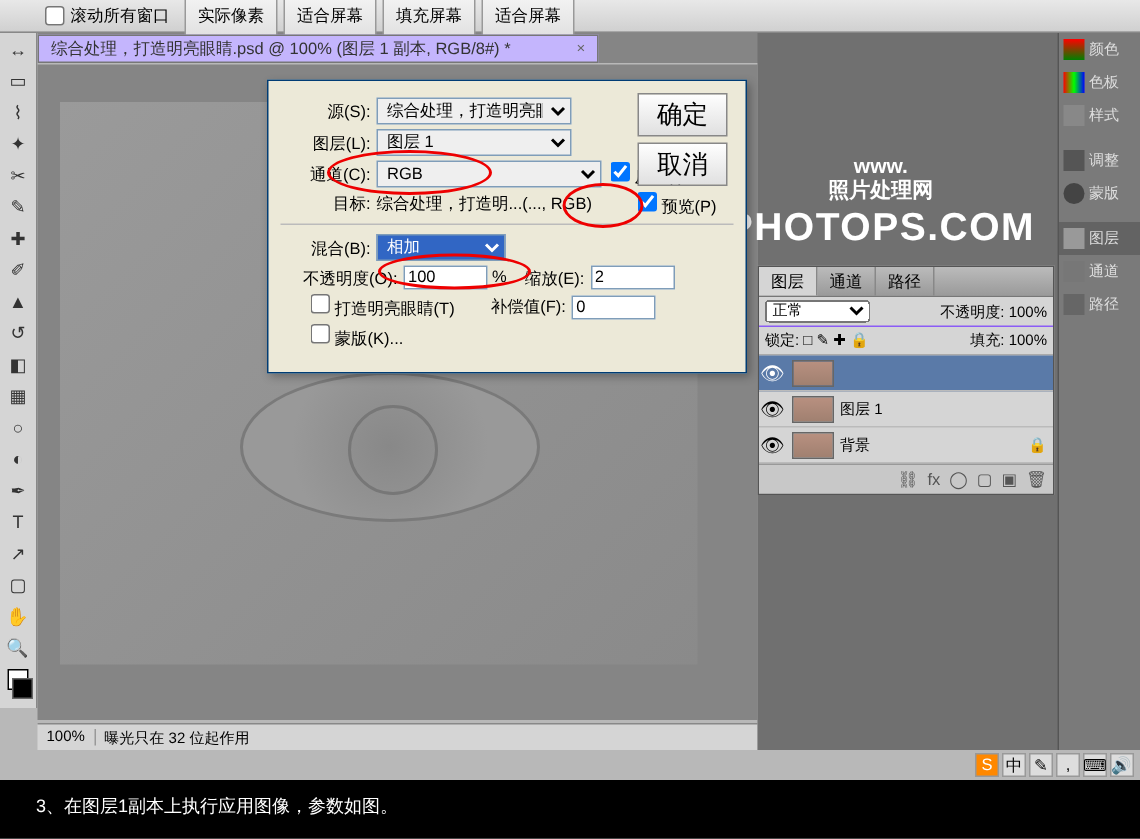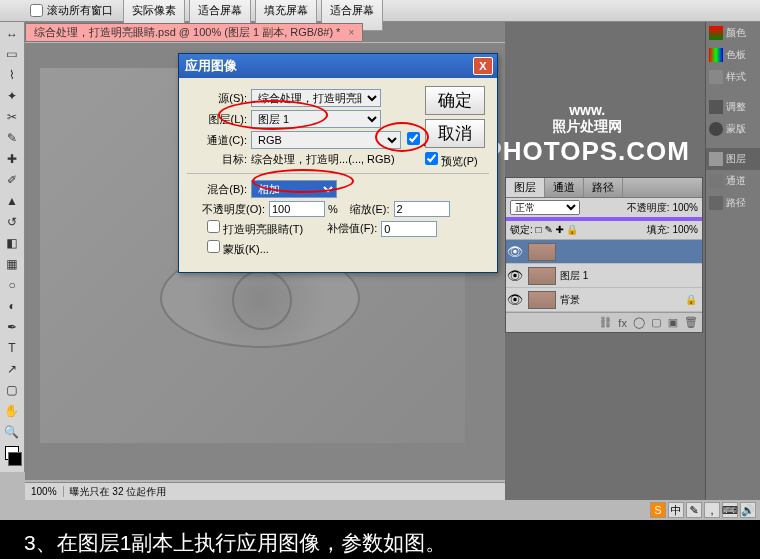--- a/index.html
+++ b/index.html
@@ -3,21 +3,21 @@
 <meta charset="utf-8">
 <style>
 * { margin: 0; padding: 0; box-sizing: border-box; font-family: "Microsoft YaHei", SimSun, sans-serif; }
 body { background: #000; width: 760px; height: 559px; position: relative; overflow: hidden; }
 .app { position: absolute; top: 0; left: 0; width: 760px; height: 520px; background: #b8b8b8; }
 .topbar { height: 22px; background: linear-gradient(#e8e8e8,#d0d0d0); border-bottom: 1px solid #888; display: flex; align-items: center; font-size: 11px; }
 .topbar .chk { margin: 0 4px 0 30px; }
 .topbar .lbl { margin-right: 8px; }
 .topbar .btn { background: linear-gradient(#f8f8f8,#ddd); border: 1px solid #999; padding: 12px 8px; margin: 0 2px; font-size: 11px; text-align: right; }
 .tabbar { height: 20px; background: #858585; display: flex; align-items: center; padding-left: 25px; font-size: 11px; }
-.tabbar .tab { background: #fca5a5; border: 1px solid #777; padding: 1px 8px; color: #333; display: flex; align-items: center; }
+.tabbar .tab { background: #c4b5fd; border: 1px solid #777; padding: 1px 8px; color: #333; display: flex; align-items: center; gap: 36px; }
 .tabbar .tab .x { margin-left: 8px; color: #666; font-size: 10px; }
 .toolbox { position: absolute; left: 0; top: 22px; width: 25px; height: 450px; background: #d5d5d5; border-right: 1px solid #888; }
 .toolbox .tool { width: 22px; height: 20px; margin: 1px auto; display: flex; align-items: center; justify-content: center; font-size: 12px; color: #333; }
 .toolbox .sw { margin-top: 4px; }
 .toolbox .fg { width: 14px; height: 14px; background: #fff; border: 1px solid #000; margin: 2px auto 0; }
 .toolbox .bg { width: 14px; height: 14px; background: #000; border: 1px solid #666; margin: -8px auto 0 8px; }
 .canvas-area { position: absolute; left: 25px; top: 43px; right: 255px; bottom: 40px; background: #858585; }
 .canvas { position: absolute; left: 15px; top: 25px; width: 425px; height: 375px; background: linear-gradient(135deg,#9a9a9a,#8a8a8a); overflow: hidden; }
 .eye { position: absolute; top: 180px; left: 120px; width: 200px; height: 100px; border: 2px solid #7a7a7a; border-radius: 50%; background: radial-gradient(circle at 50% 50%, #888 0%, #999 60%); }
 .pupil { position: absolute; top: 20px; left: 70px; width: 60px; height: 60px; border: 2px solid #777; border-radius: 50%; }
@@ -28,21 +28,21 @@
 .mini-col { position: absolute; right: 0; top: 0; width: 55px; bottom: 0; background: #7a7a7a; border-left: 1px solid #555; }
 .mini-item { display: flex; align-items: center; padding: 4px 3px; font-size: 10px; color: #ddd; }
 .mini-item.sel { background: #636363; }
 .mini-item .mi { width: 14px; height: 14px; margin-right: 3px; display: inline-block; }
 .watermark { position: absolute; right: 70px; top: 80px; color: #fff; font-weight: bold; font-size: 14px; text-align: center; }
 .watermark .big { font-size: 26px; letter-spacing: 1px; }
 .layers-panel { position: absolute; left: 0; top: 155px; width: 198px; background: #d5d5d5; border: 1px solid #555; font-size: 11px; }
 .layers-panel .phead { background: linear-gradient(#bbb,#9a9a9a); display: flex; border-bottom: 1px solid #777; }
 .layers-panel .ptab { padding: 2px 8px; border-right: 1px solid #888; }
 .layers-panel .ptab.active { background: #d5d5d5; }
-.layers-panel .prow { display: flex; align-items: center; padding: 2px 4px; border-bottom: 4px solid #8b5cf6; }
+.layers-panel .prow { display: flex; align-items: center; padding: 2px 4px; border-bottom: 1px solid #8b5cf6; }
 .layers-panel select, .layers-panel input { font-size: 10px; }
 .layers-panel .blend { width: 70px; }
 .layers-panel .opac { margin-left: auto; font-size: 10px; }
 .layers-panel .locks { padding: 2px 4px; font-size: 10px; border-bottom: 1px solid #aaa; }
 .layer-row { display: flex; align-items: center; height: 24px; border-bottom: 1px solid #bbb; }
 .layer-row.sel { background: #5a7aa8; color: #fff; }
 .layer-row .vis { width: 18px; text-align: center; font-size: 13px; }
 .layer-row .thumb { width: 28px; height: 18px; background: linear-gradient(#b89080,#a08070); border: 1px solid #666; margin: 0 4px; }
 .layer-row .lname { flex: 1; font-size: 10px; }
 .layer-row .lock { margin-right: 4px; font-size: 10px; }
@@ -60,21 +60,21 @@
 .chan-sel { width: 150px; }
 .blend-sel { width: 86px; }
 .num { width: 56px; }
 .hr { border-top: 1px solid #bbb; margin: 6px 0; }
 .dlg-btns { position: absolute; right: 10px; top: 8px; width: 62px; }
 .dlg-btn { display: block; width: 60px; margin-bottom: 4px; padding: 2px 0; background: linear-gradient(#fefefe,#e0e0e0); border: 1px solid #888; font-size: 17px; }
 .circle-a { position: absolute; border: 2px solid #e00; border-radius: 50%; pointer-events: none; }
 .c1 { left: 218px; top: 100px; width: 110px; height: 30px; }
 .c2 { left: 375px; top: 122px; width: 54px; height: 30px; }
 .c3 { left: 252px; top: 169px; width: 102px; height: 24px; }
-.caption { position: absolute; bottom: 0; left: 0; width: 760px; height: 38px; background: #000; color: #fff; font-size: 21px; padding: 8px 24px; }
+.caption { position: absolute; bottom: 0; left: 0; width: 760px; height: 38px; background: #000; color: #fff; font-size: 12px; padding: 8px 24px; }
 .tray { position: absolute; right: 4px; bottom: 2px; display: flex; gap: 2px; align-items: center; }
 .tray span { width: 16px; height: 16px; display: inline-flex; align-items: center; justify-content: center; font-size: 11px; background: #ddd; border: 1px solid #999; }
 </style>
 </head>
 <body>
 
 <div class="app">
 
   <div class="topbar">
     <input type="checkbox" class="chk" style="">
@@ -220,24 +220,20 @@
     <span style="background:#f80;color:#fff">S</span>
     <span>中</span>
     <span>✎</span>
     <span>,</span>
     <span>⌨</span>
     <span>🔊</span>
   </div>
 </div>
 
 <div class="dialog">
-  <div class="dlg-title">
-    <span class="t">应用图像</span>
-    <span class="dlg-close">X</span>
-  </div>
   <div class="dlg-body">
     <div class="dlg-btns">
       <button class="dlg-btn">确定</button>
       <button class="dlg-btn">取消</button>
       <label style="display:block;margin-top:4px"><input type="checkbox" checked="" style=""> <span>预览(P)</span></label>
     </div>
 
     <div class="dlg-row">
       <span class="lab">源(S):</span>
       <select class="src-sel"><option>综合处理，打造明亮眼睛...</option></select>

